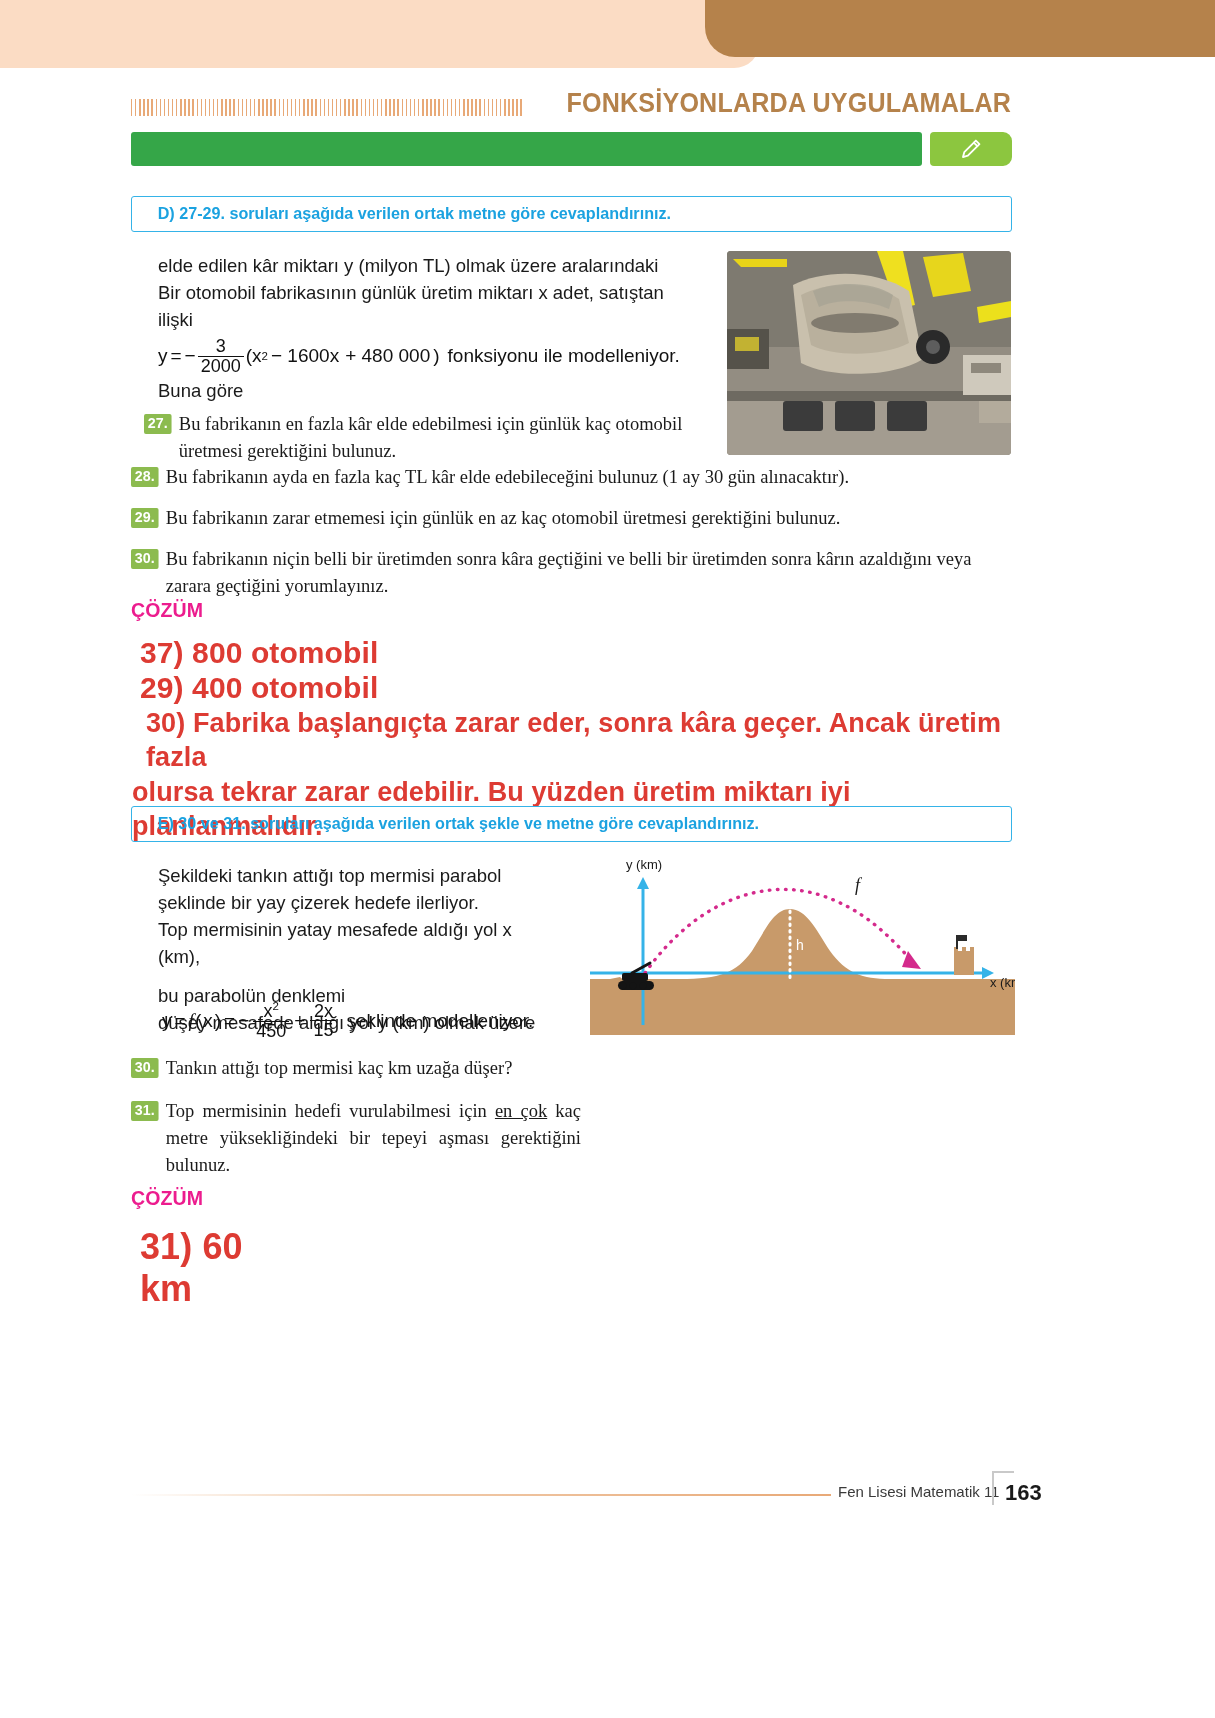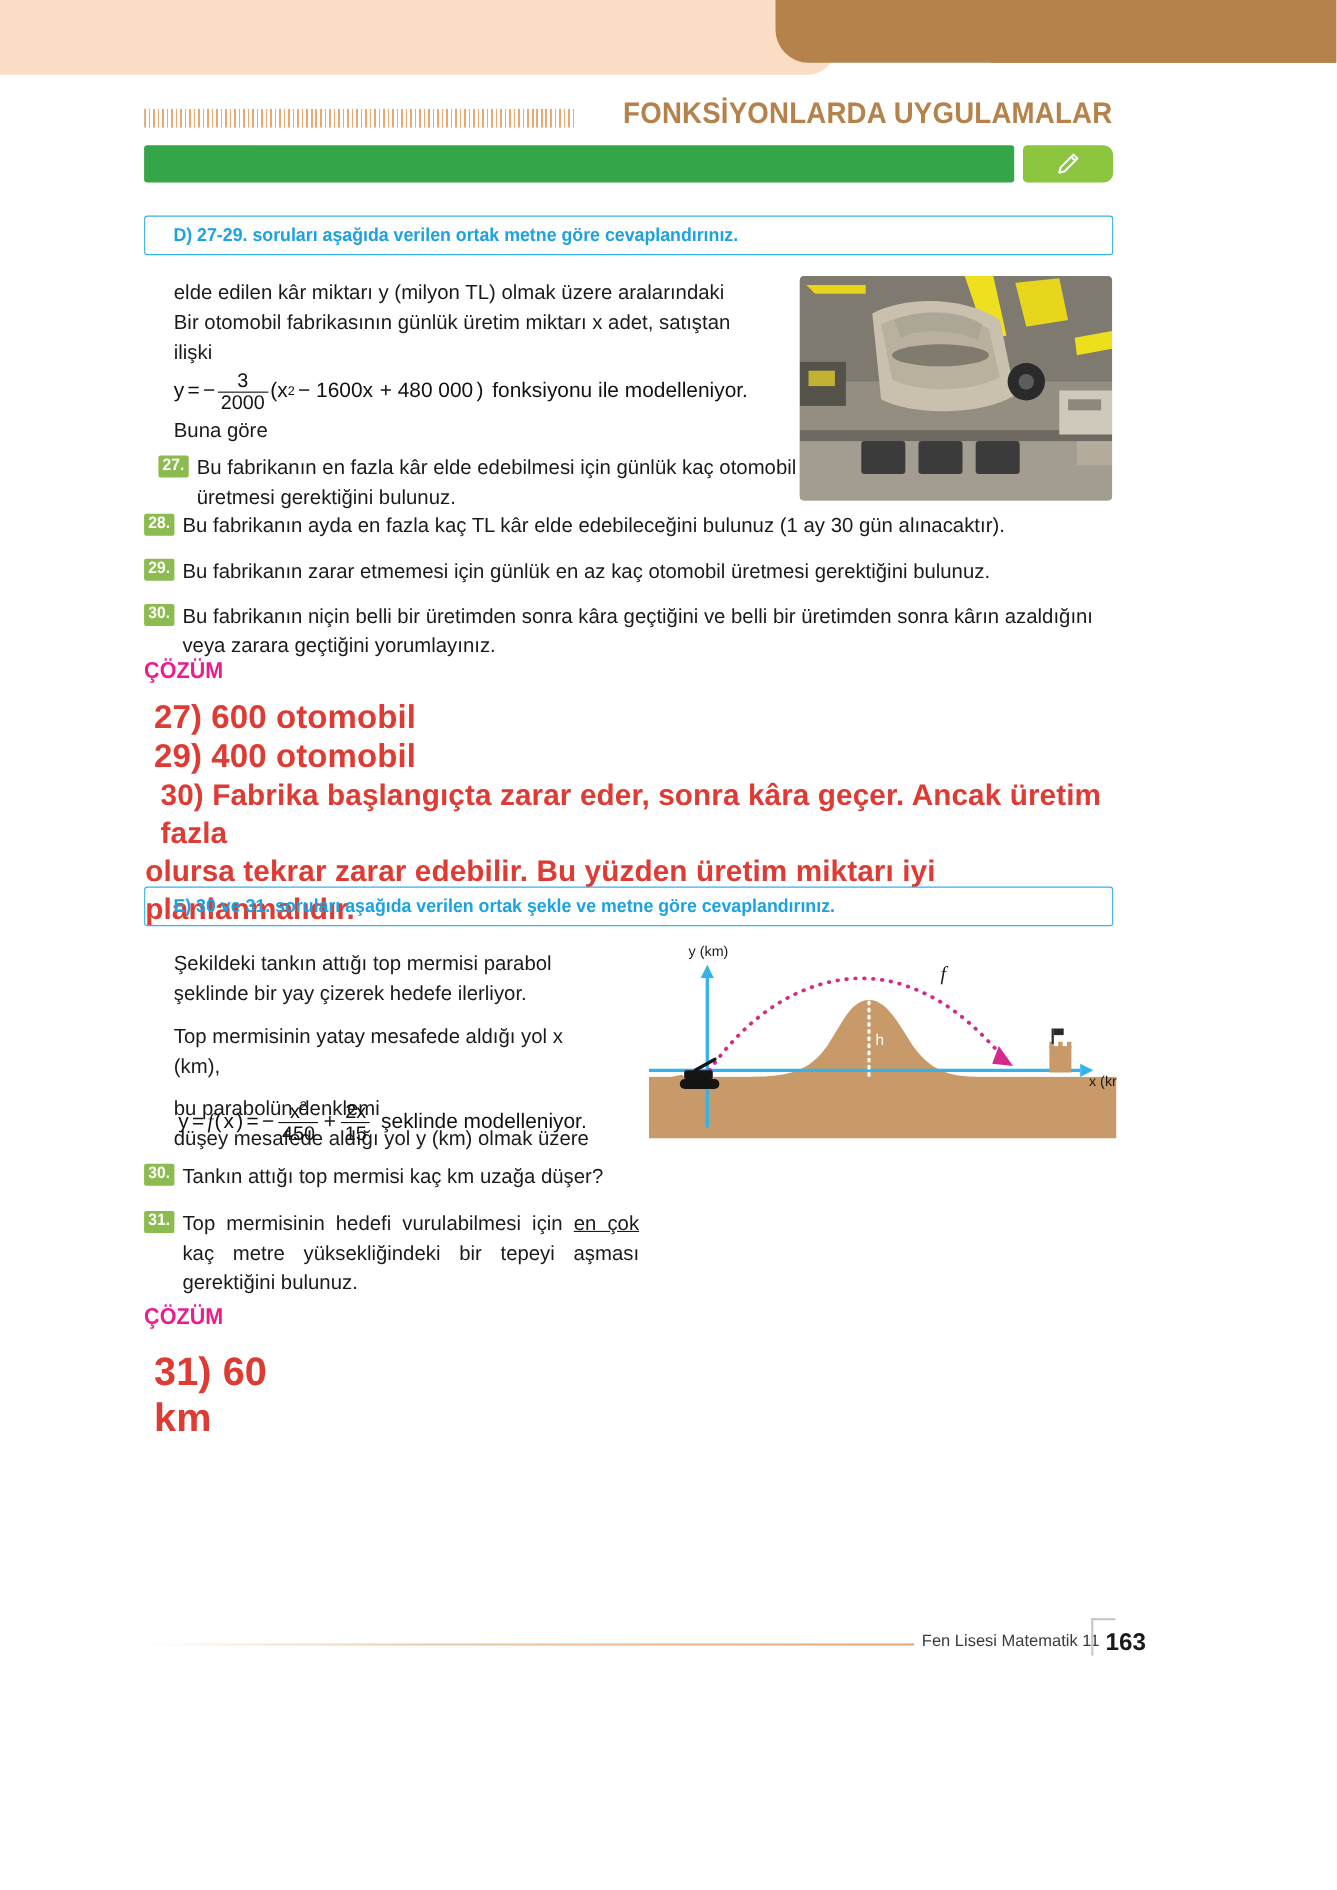--- a/index.html
+++ b/index.html
@@ -102,21 +102,21 @@
   .q { position: absolute; display: flex; align-items: flex-start; gap: 0px; }
   .q .num {
     flex: 0 0 auto;
     background: #8cbb4f; color: #ffffff;
     font-family: "Liberation Sans Narrow", "Liberation Sans", sans-serif;
     font-weight: bold; font-size: 15px;
     padding: 1px 4px 2px 4px; border-radius: 2px;
     line-height: 1.12; margin-top: 3px; margin-right: 6px;
     transform: scaleX(.95); transform-origin: left center;
   }
-  .q .txt { font-size: 18.5px; line-height: 1.46; color: #1a1a1a; }
+  .q .txt { font-size: 18.5px; line-height: 1.46; color: #1a1a1a; font-family: Liberation Serif, serif; }
 
   
   .cozum {
     position: absolute;
     font-family: "Liberation Sans Narrow", "Liberation Sans", sans-serif;
     font-weight: bold; font-size: 21px; color: #ec1c8e;
     letter-spacing: .1px; transform: scaleX(.93); transform-origin: left center;
   }
 
   
@@ -258,34 +258,34 @@
   </div>
 
   <div class="q" style="left:131px; top:546px; width:884px;">
     <span class="num">30.</span>
     <span class="txt">Bu fabrikanın niçin belli bir üretimden sonra kâra geçtiğini ve belli bir üretimden sonra kârın azaldığını veya zarara geçtiğini yorumlayınız.</span>
   </div>
 
   <div class="cozum" style="left:131px; top:598px;">ÇÖZÜM</div>
 
   <div class="ans-block" style="left:140px; top:636px; width:880px;">
-    <div class="ans-line" style="font-size:30px; line-height:1.16;">27) 600 otomobil</div>
+    <div class="ans-line" style="font-size:30px; line-height:1.16;">37) 800 otomobil</div>
     <div class="ans-line" style="font-size:30px; line-height:1.16;">29) 400 otomobil</div>
     <div class="ans-line" style="font-size:27px; line-height:1.28; margin-left:6px;">30) Fabrika başlangıçta zarar eder, sonra kâra geçer. Ancak üretim fazla</div>
     <div class="ans-line" style="font-size:27px; line-height:1.28; margin-left:-8px;">olursa tekrar zarar edebilir. Bu yüzden üretim miktarı iyi planlanmalıdır.</div>
   </div>
 
   <div class="inst-box" id="inst-e">
     <div class="label">E) 30 ve 31. soruları aşağıda verilen ortak şekle ve metne göre cevaplandırınız.</div>
   </div>
 
   <div class="body-text" style="position:absolute; left:158px; top:862px; width:400px;">
     <p>Şekildeki tankın attığı top mermisi parabol</p>
     <p>şeklinde bir yay çizerek hedefe ilerliyor.</p>
-    <p style="margin-top:12px">Top mermisinin yatay mesafede aldığı yol x (km),</p>
+    <p style="margin-top:0">Top mermisinin yatay mesafede aldığı yol x (km),</p>
     <p style="margin-top:12px">bu parabolün denklemi</p>
     <p>düşey mesafede aldığı yol y (km) olmak üzere</p>
   </div>
 
   <div class="formula" style="position:absolute; left:162px; top:997px;">
     <span>y</span>
     <span class="op">=</span>
     <span style="font-style:italic; font-family:'Liberation Serif',serif; padding-right:1px;">f</span>
     <span>(</span>
     <span style="padding:0 2px">x</span>

